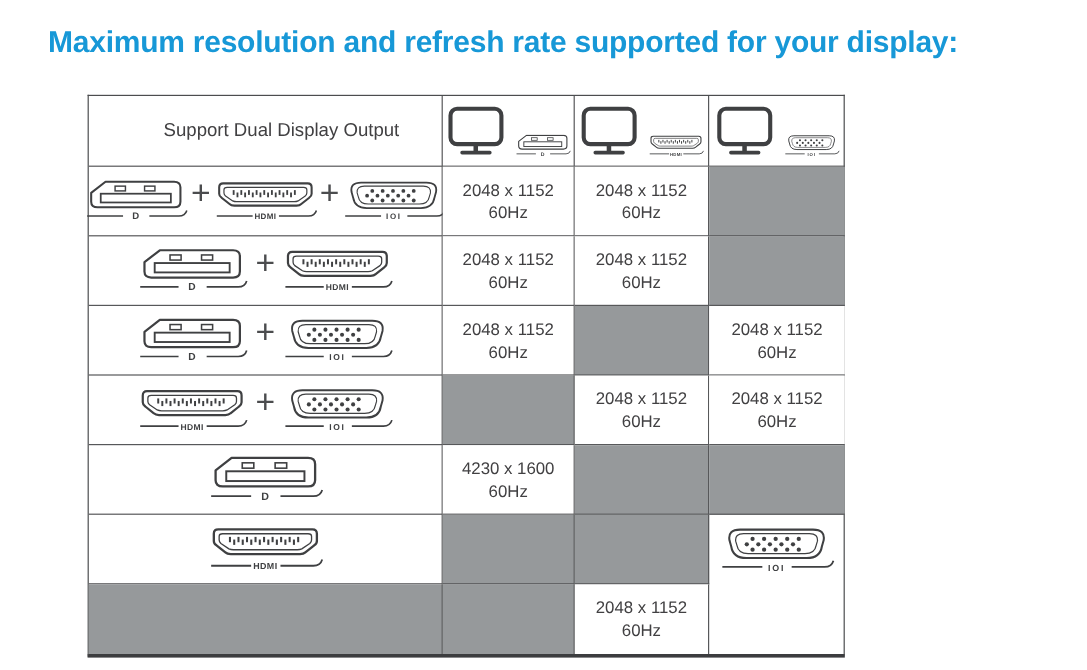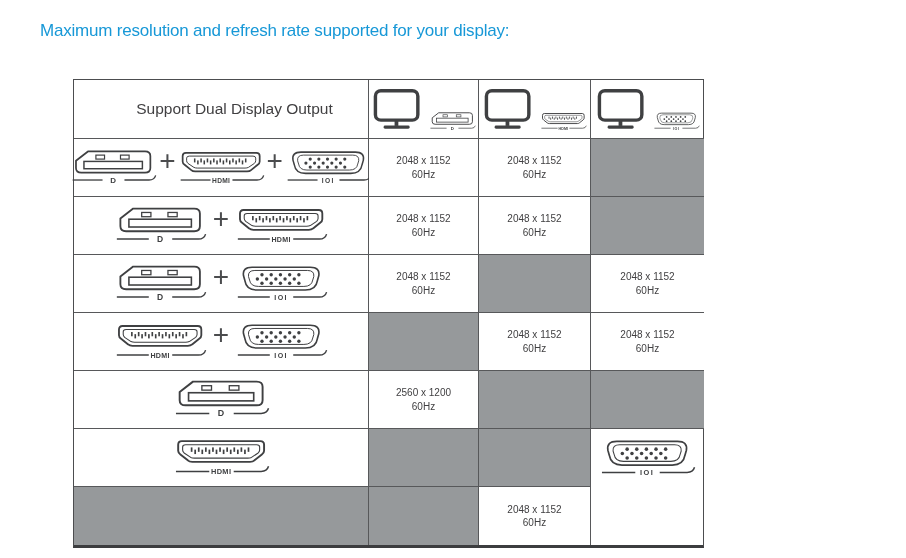--- a/index.html
+++ b/index.html
@@ -1,21 +1,21 @@
 <!DOCTYPE html>
 <html><head>
 <meta charset="utf-8">
 <style>
   * { margin:0; padding:0; box-sizing:border-box; }
   html,body { width:906px; height:558px; background:#ffffff; overflow:hidden;
               font-family:"Liberation Sans", sans-serif; }
   .page { position:relative; width:906px; height:558px; background:#fff; }
 
   .title { position:absolute; left:40px; top:21px; width:860px;
-           font-size:17px; font-weight:normal; letter-spacing:-0.2px;
+           font-size:25px; font-weight:bold; letter-spacing:-0.2px;
            color:#1798d7; }
 
   .res-table { position:absolute; left:73px; top:79px; width:631px;
                display:grid;
                grid-template-columns:295px 110px 112px 113px;
                grid-template-rows:59px repeat(7, 58px);
                border:1.5px solid #4c4d4f; border-bottom:3px solid #3c3d3f;
                background:#fff; }
 
   .res-table > div { border-right:1px solid #57585a; border-bottom:1px solid #57585a;
@@ -31,21 +31,21 @@
   .head-icons svg.conn { width:47px; height:18.8px; align-self:flex-end; margin-bottom:7px; }
 
   .combo { gap:2px; }
   .combo svg.conn { flex:0 0 auto; }
   .combo.n3 svg.conn { width:87px; height:34.8px; }
   .combo.n2 svg.conn { width:93px; height:37.2px; margin:0 4px; }
   .combo.n1 svg.conn { width:97px; height:38.8px; }
   .plus { font-size:28px; font-weight:400; color:#4b4c4e; line-height:1;
           position:relative; top:-7px; }
 
-  .val { flex-direction:column; font-size:10px; color:#414042; line-height:1.35;
+  .val { flex-direction:column; font-size:14px; color:#414042; line-height:1.35;
          background:#fff; text-align:center; }
   .empty { background:#96999b; }
 
   svg { display:block; }
 </style>
 </head>
 <body>
 
 <div class="page">
   <div class="title">Maximum resolution and refresh rate supported for your display:</div>
@@ -358,21 +358,21 @@
           <path d="M27,2 H113 Q121,2 121,9 V27 Q121,34 113,34 H17 Q9,34 9,27 V16 Z" fill="#fff" stroke="#3f4042" stroke-width="2.6" stroke-linejoin="round"></path>
        <rect x="39" y="7.5" width="13" height="6" fill="none" stroke="#3f4042" stroke-width="1.8"></rect>
        <rect x="76" y="7.5" width="13" height="6" fill="none" stroke="#3f4042" stroke-width="1.8"></rect>
        <rect x="21" y="17" width="88" height="11" fill="none" stroke="#3f4042" stroke-width="2.2"></rect>
           <line x1="4" y1="45" x2="49" y2="45" stroke="#3f4042" stroke-width="2"></line>
           <text x="65" y="49" text-anchor="middle" font-family="Liberation Sans, sans-serif" font-size="12" font-weight="bold" letter-spacing="0.5" fill="#3f4042">D</text>
           <path d="M82,45 H119 Q127,45 129,38" fill="none" stroke="#3f4042" stroke-width="2"></path>
         </svg>
       </div>
       <div class="val">
-        <span>2560 x 1200</span>
+        <span>4230 x 1600</span>
         <span>60Hz</span>
       </div>
       <div class="empty"></div>
       <div class="empty"></div>
       <div class="combo n1">
         <svg class="conn" viewBox="0 0 131 52">
           <path d="M12,4 H118 Q123,4 123,9 V17 Q123,20 120,22 L110,30 Q108,32 104,32 H26
          Q22,32 20,30 L10,22 Q7,20 7,17 V9 Q7,4 12,4 Z" fill="#fff" stroke="#3f4042" stroke-width="2.6" stroke-linejoin="round"></path>
        <path d="M17,9 H113 Q117,9 117,12 V16 Q117,18 115,20 L106,26 Q104,27 101,27 H29
          Q26,27 24,26 L15,20 Q13,18 13,16 V12 Q13,9 17,9 Z" fill="none" stroke="#3f4042" stroke-width="1.5" stroke-linejoin="round"></path>

